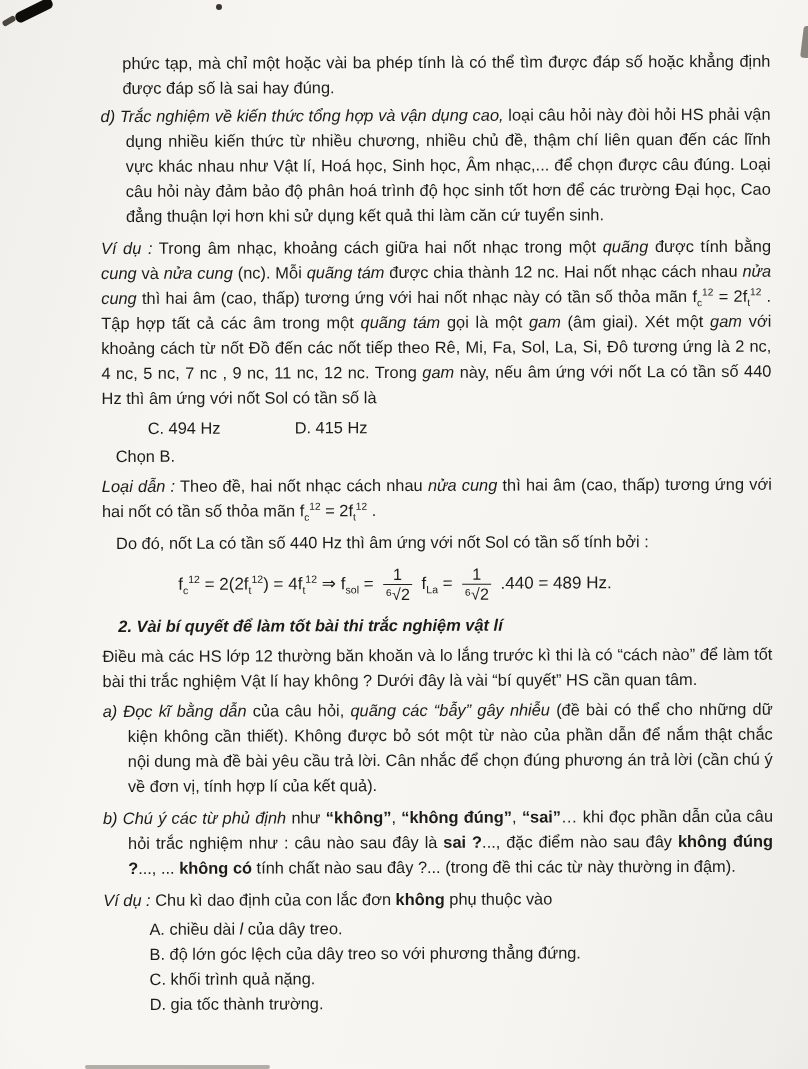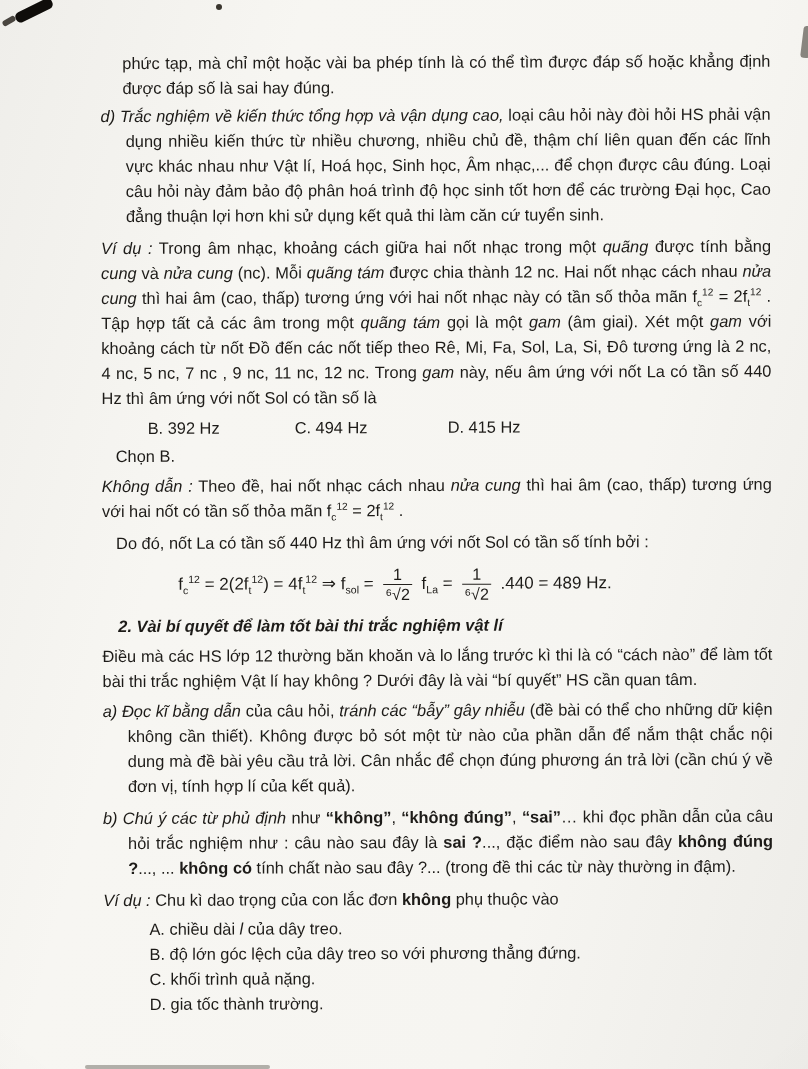--- a/index.html
+++ b/index.html
@@ -80,28 +80,27 @@
 
   <div class="content">
 
     <p class="indent1"><span>phức tạp, mà chỉ một hoặc vài ba phép tính là có thể tìm được đáp số hoặc khẳng định được đáp số là sai hay đúng.</span></p>
 
     <p class="hang m-d"><span class="it">d) Trắc nghiệm về kiến thức tổng hợp và vận dụng cao,</span><span> loại câu hỏi này đòi hỏi HS phải vận dụng nhiều kiến thức từ nhiều chương, nhiều chủ đề, thậm chí liên quan đến các lĩnh vực khác nhau như Vật lí, Hoá học, Sinh học, Âm nhạc,... để chọn được câu đúng. Loại câu hỏi này đảm bảo độ phân hoá trình độ học sinh tốt hơn để các trường Đại học, Cao đẳng thuận lợi hơn khi sử dụng kết quả thi làm căn cứ tuyển sinh.</span></p>
 
     <p class="m-ex1"><span class="it">Ví dụ :</span><span> Trong âm nhạc, khoảng cách giữa hai nốt nhạc trong một </span><span class="it">quãng</span><span> được tính bằng </span><span class="it">cung</span><span> và </span><span class="it">nửa cung</span><span> (nc). Mỗi </span><span class="it">quãng tám</span><span> được chia thành 12 nc. Hai nốt nhạc cách nhau </span><span class="it">nửa cung</span><span> thì hai âm (cao, thấp) tương ứng với hai nốt nhạc này có tần số thỏa mãn f</span><span class="sb">c</span><span class="sp">12</span><span> = 2f</span><span class="sb">t</span><span class="sp">12</span><span> . Tập hợp tất cả các âm trong một </span><span class="it">quãng tám</span><span> gọi là một </span><span class="it">gam</span><span> (âm giai). Xét một </span><span class="it">gam</span><span> với khoảng cách từ nốt Đồ đến các nốt tiếp theo Rê, Mi, Fa, Sol, La, Si, Đô tương ứng là 2 nc, 4 nc, 5 nc, 7 nc , 9 nc, 11 nc, 12 nc. Trong </span><span class="it">gam</span><span> này, nếu âm ứng với nốt La có tần số 440 Hz thì âm ứng với nốt Sol có tần số là</span></p>
 
     <div class="choices">
-      <span>B. 392 Hz</span>
       <span>C. 494 Hz</span>
       <span>D. 415 Hz</span>
     </div>
 
     <p class="m-answer">Chọn B.</p>
 
-    <p class="m-guide"><span class="it">Không dẫn :</span><span> Theo đề, hai nốt nhạc cách nhau </span><span class="it">nửa cung</span><span> thì hai âm (cao, thấp) tương ứng với hai nốt có tần số thỏa mãn f</span><span class="sb">c</span><span class="sp">12</span><span> = 2f</span><span class="sb">t</span><span class="sp">12</span><span> .</span></p>
+    <p class="m-guide"><span class="it">Loại dẫn :</span><span> Theo đề, hai nốt nhạc cách nhau </span><span class="it">nửa cung</span><span> thì hai âm (cao, thấp) tương ứng với hai nốt có tần số thỏa mãn f</span><span class="sb">c</span><span class="sp">12</span><span> = 2f</span><span class="sb">t</span><span class="sp">12</span><span> .</span></p>
 
     <p class="m-dodo">Do đó, nốt La có tần số 440 Hz thì âm ứng với nốt Sol có tần số tính bởi :</p>
 
     <div class="formula">
       <span><span>f</span><span class="sb">c</span><span class="sp">12</span><span> = 2(2f</span><span class="sb">t</span><span class="sp">12</span><span>) = 4f</span><span class="sb">t</span><span class="sp">12</span><span> ⇒ f</span><span class="sb">sol</span><span> = </span></span>
       <span class="frac">
         <span class="num">1</span>
         <span class="den">⁶√2</span>
       </span>
       <span><span> f</span><span class="sb">La</span><span> = </span></span>
@@ -109,25 +108,25 @@
         <span class="num">1</span>
         <span class="den">⁶√2</span>
       </span>
       <span><span> .440 = 489 Hz.</span></span>
     </div>
 
     <p class="heading">2. Vài bí quyết để làm tốt bài thi trắc nghiệm vật lí</p>
 
     <p class="m-intro2">Điều mà các HS lớp 12 thường băn khoăn và lo lắng trước kì thi là có “cách nào” để làm tốt bài thi trắc nghiệm Vật lí hay không ? Dưới đây là vài “bí quyết” HS cần quan tâm.</p>
 
-    <p class="hang m-a"><span class="it">a) Đọc kĩ bằng dẫn</span><span> của câu hỏi, </span><span class="it">tránh các “bẫy” gây nhiễu</span><span> (đề bài có thể cho những dữ kiện không cần thiết). Không được bỏ sót một từ nào của phần dẫn để nắm thật chắc nội dung mà đề bài yêu cầu trả lời. Cân nhắc để chọn đúng phương án trả lời (cần chú ý về đơn vị, tính hợp lí của kết quả).</span></p>
+    <p class="hang m-a"><span class="it">a) Đọc kĩ bằng dẫn</span><span> của câu hỏi, </span><span class="it">quãng các “bẫy” gây nhiễu</span><span> (đề bài có thể cho những dữ kiện không cần thiết). Không được bỏ sót một từ nào của phần dẫn để nắm thật chắc nội dung mà đề bài yêu cầu trả lời. Cân nhắc để chọn đúng phương án trả lời (cần chú ý về đơn vị, tính hợp lí của kết quả).</span></p>
 
     <p class="hang m-b"><span class="it">b) Chú ý các từ phủ định</span><span> như </span><span class="bd">“không”</span><span>, </span><span class="bd">“không đúng”</span><span>, </span><span class="bd">“sai”</span><span>… khi đọc phần dẫn của câu hỏi trắc nghiệm như : câu nào sau đây là </span><span class="bd">sai ?</span><span>..., đặc điểm nào sau đây </span><span class="bd">không đúng ?</span><span>..., ... </span><span class="bd">không có</span><span> tính chất nào sau đây ?... (trong đề thi các từ này thường in đậm).</span></p>
 
-    <p class="m-vidu2"><span class="it">Ví dụ :</span><span> Chu kì dao trọng của con lắc đơn </span><span class="bd">không</span><span> phụ thuộc vào</span></p>
+    <p class="m-vidu2"><span class="it">Ví dụ :</span><span> Chu kì dao định của con lắc đơn </span><span class="bd">không</span><span> phụ thuộc vào</span></p>
 
     <div class="options">
       <p><span>A. chiều dài </span><span class="it">l</span><span> của dây treo.</span></p>
       <p><span>B. độ lớn góc lệch của dây treo so với phương thẳng đứng.</span></p>
       <p><span>C. khối trình quả nặng.</span></p>
       <p><span>D. gia tốc thành trường.</span></p>
     </div>
 
   </div>
 </div>

